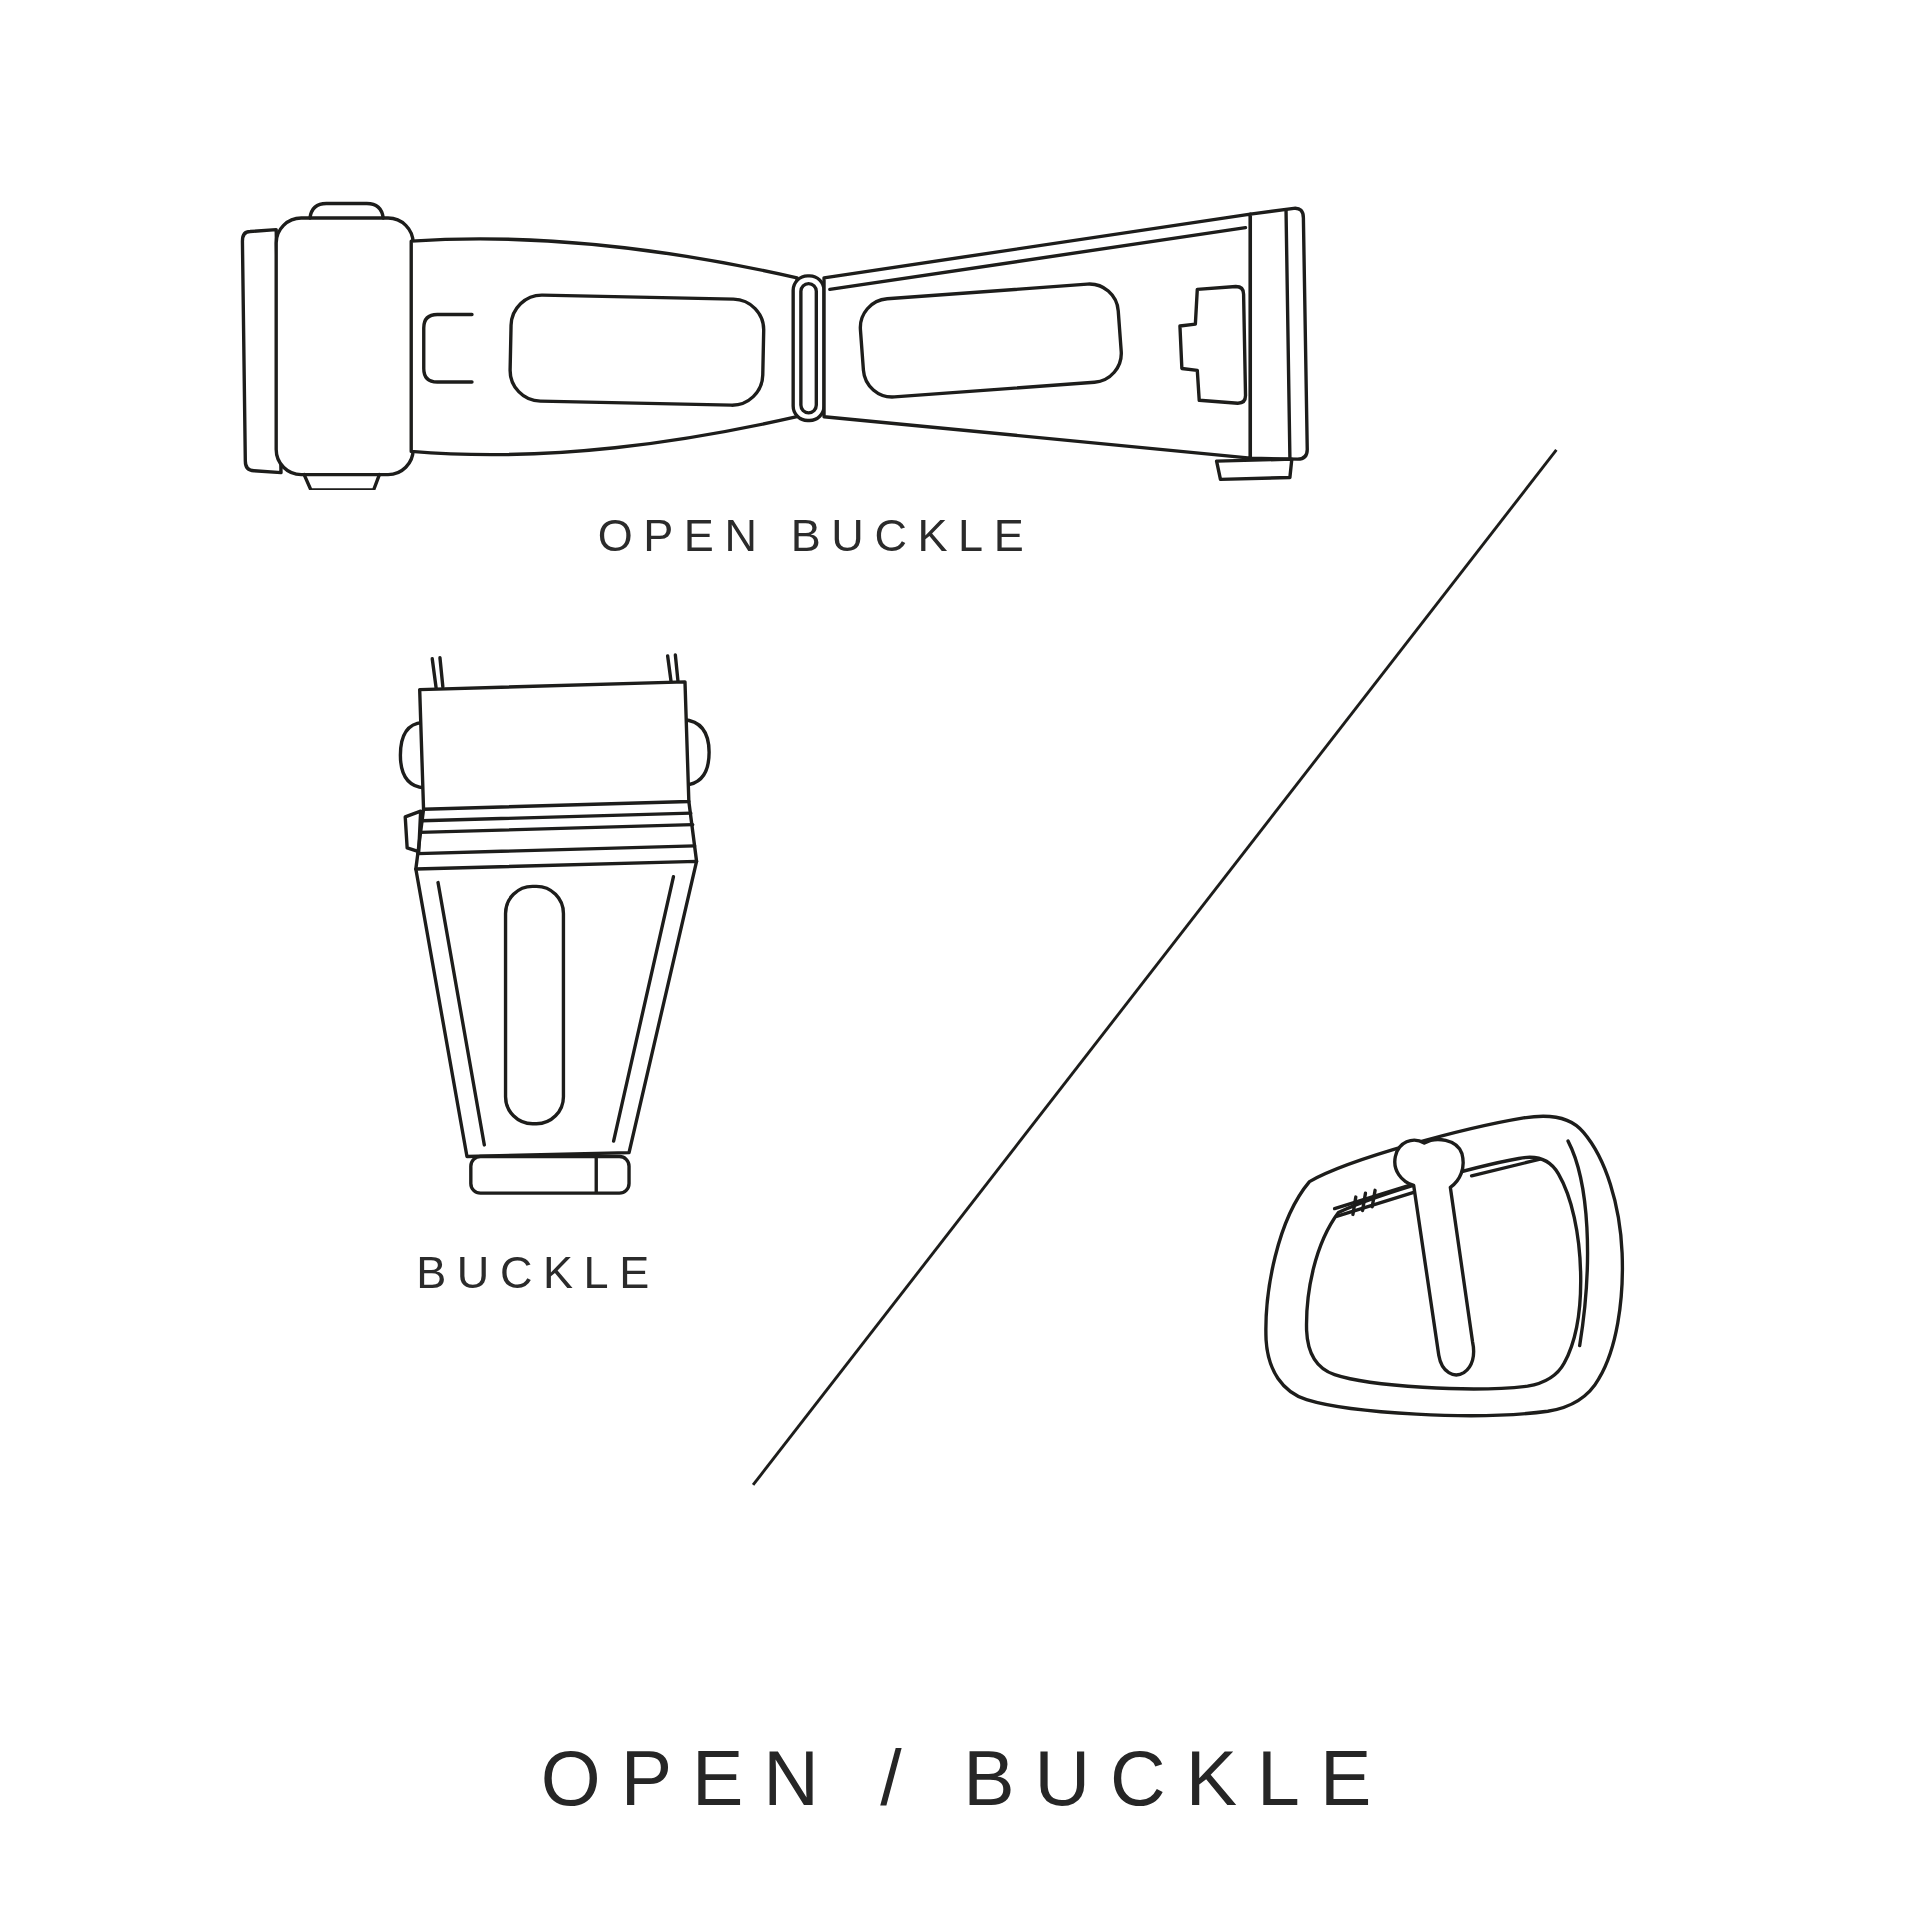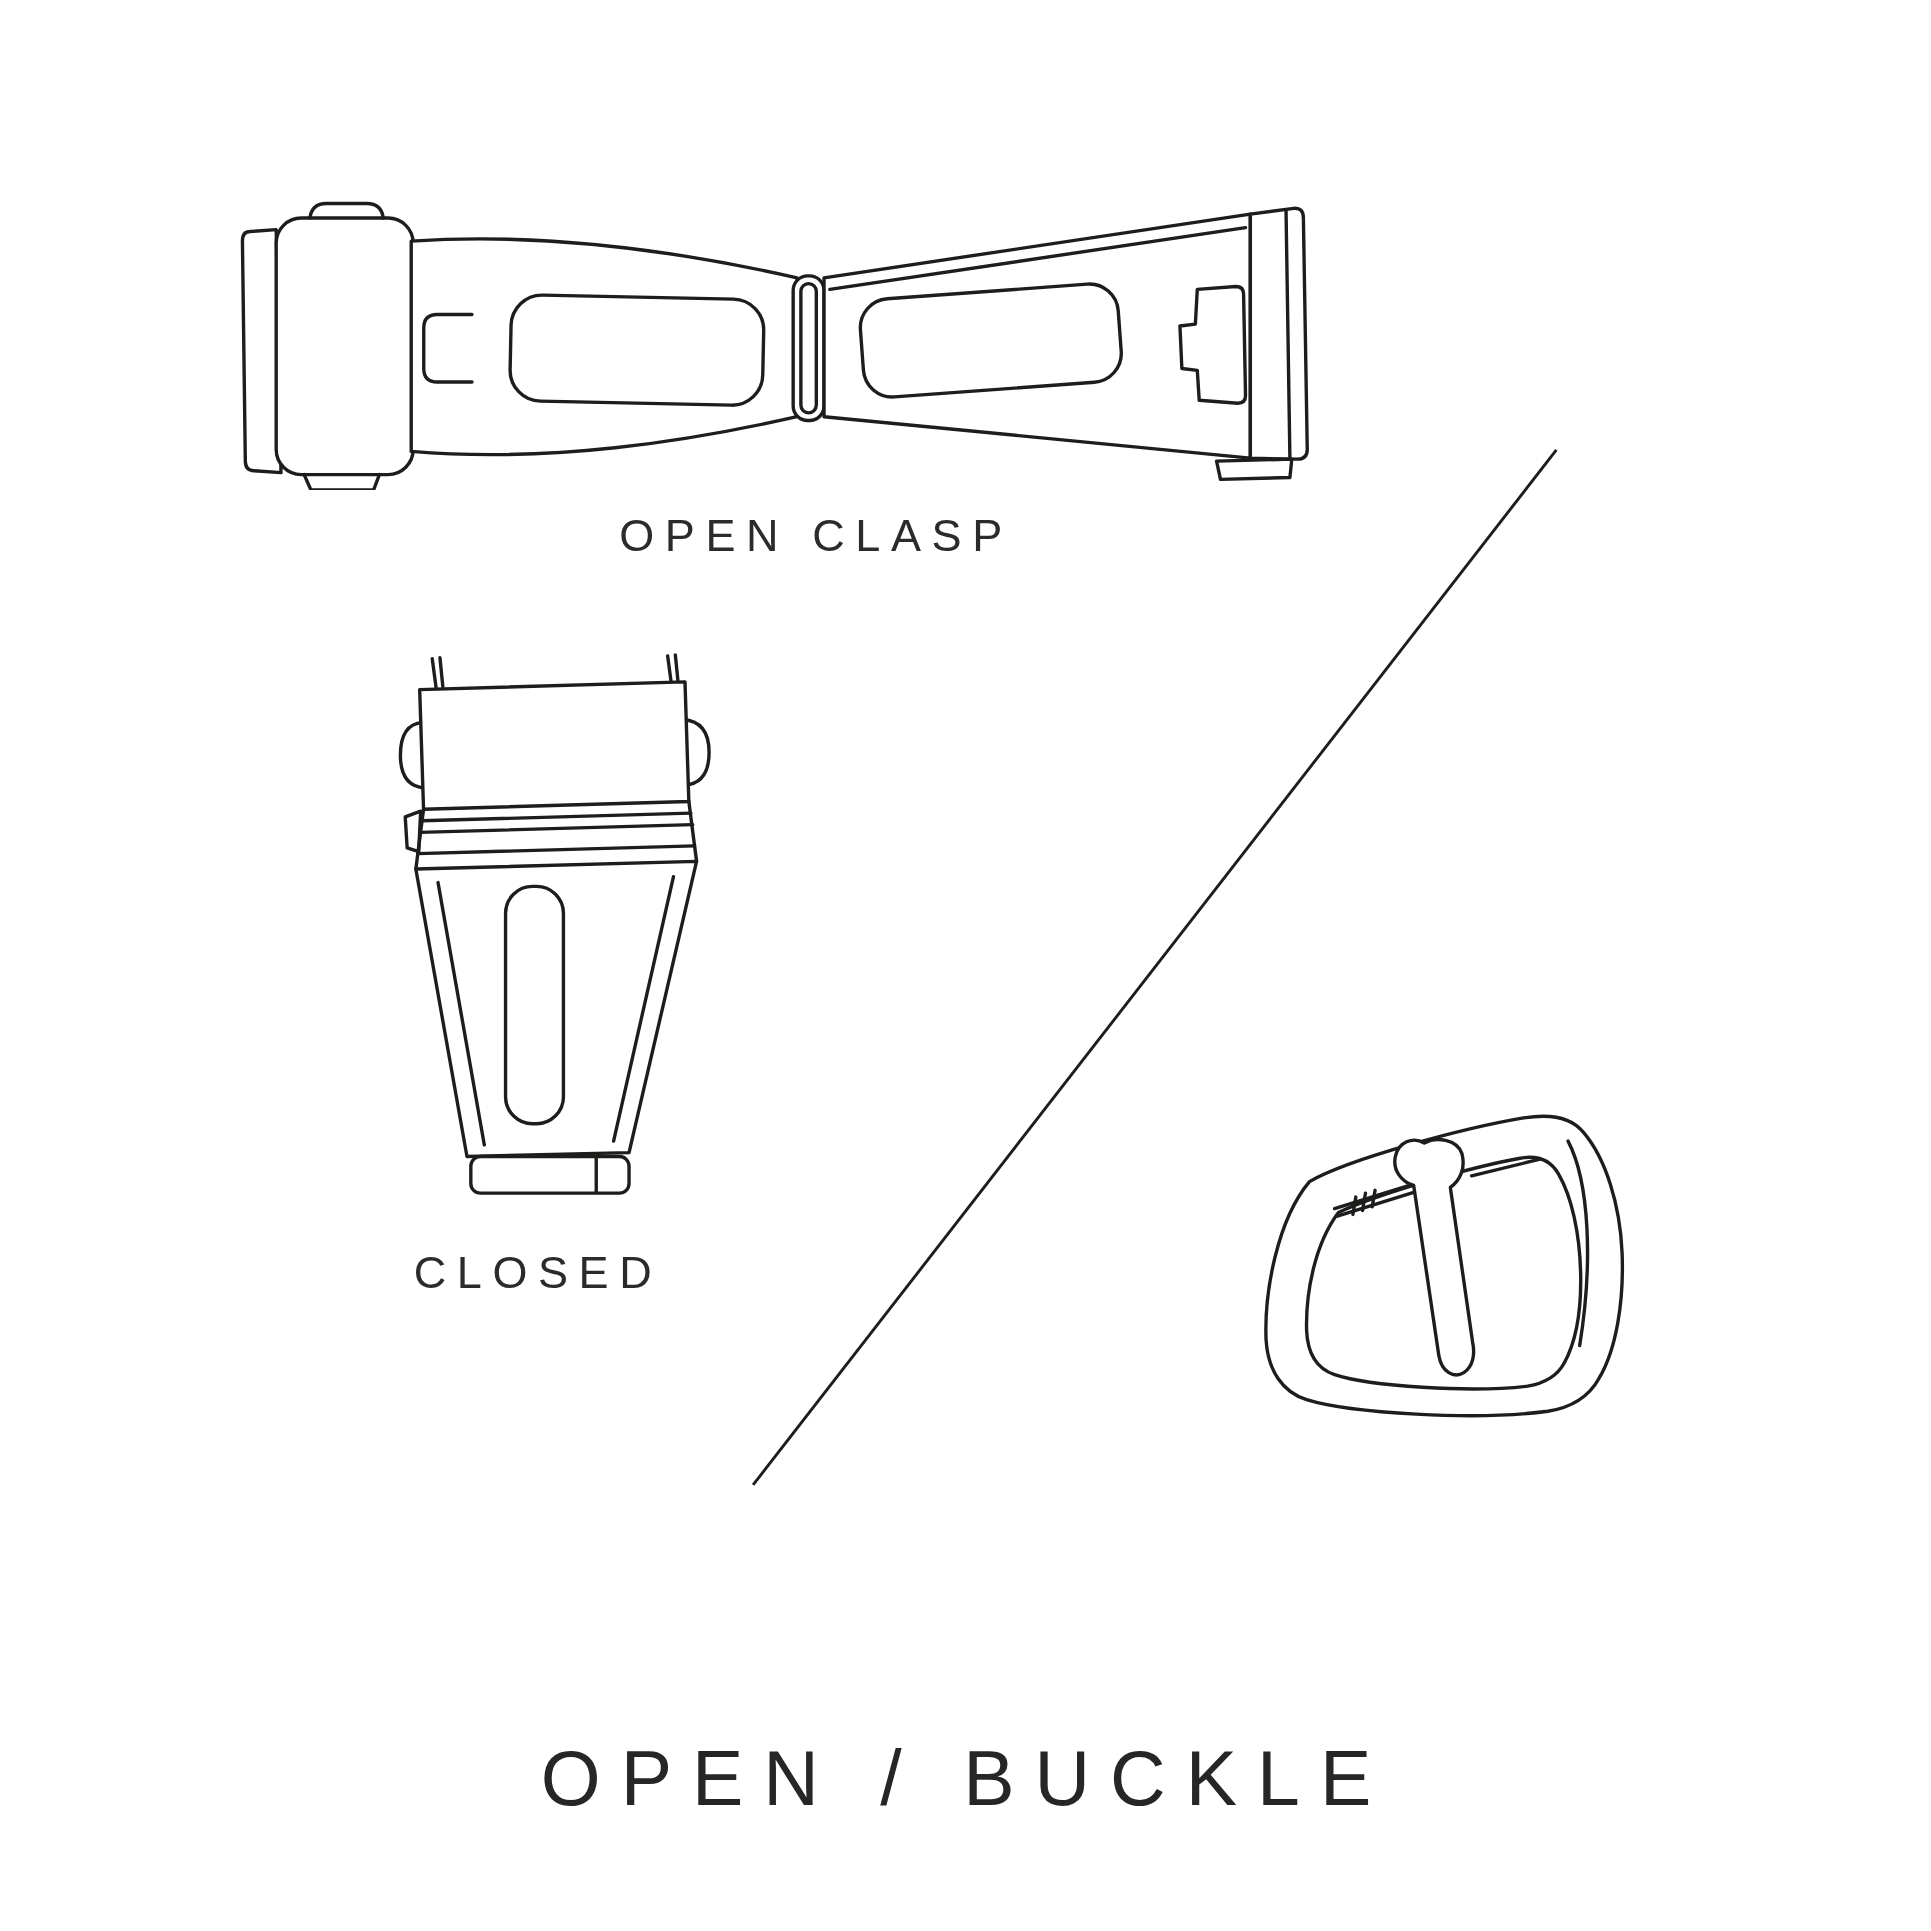--- a/index.html
+++ b/index.html
@@ -92,21 +92,21 @@
 
         <path d="M1000,102 L1040,99 Q1048,99 1048,107 L1050,212 Q1050,220 1042,220 L1002,217 L1000,186 L984,184 L982,140 L998,138 Z"></path>
 
         <path d="M1055,24 L1100,18 Q1110,17 1110,28 L1114,268 Q1114,278 1104,278 L1055,277 Z"></path>
         <path fill="none" d="M1092,20 L1096,276"></path>
 
         <path d="M1020,280 L1098,278 L1096,297 L1024,299 Z"></path>
       </g>
     </svg>
   </figure>
-  <figcaption class="caption" style="left:816px; top:510px;">OPEN CLASP</figcaption>
+  <figcaption class="caption" style="left:816px; top:510px;">OPEN BUCKLE</figcaption>
 
   <figure class="fig" style="left:384px; top:649px;">
     <svg width="328" height="579" viewBox="0 0 340 600">
       <g class="lineart" fill="#ffffff">
 
         <path fill="none" d="M50,10 L54,40 M58,9 L61,39"></path>
         <path fill="none" d="M294,7 L298,37 M302,6 L305,36"></path>
 
         <path fill="none" d="M40,76 Q17,78 17,110 Q17,142 42,144"></path>
         <path fill="none" d="M310,73 Q337,75 337,107 Q337,139 312,141"></path>
@@ -125,21 +125,21 @@
         <path fill="none" d="M56,242 L104,514"></path>
         <path fill="none" d="M300,236 L238,510"></path>
 
         <rect x="126" y="246" width="60" height="246" rx="28"></rect>
 
         <rect x="90" y="526" width="164" height="38" rx="10"></rect>
         <path fill="none" d="M220,528 L220,562"></path>
       </g>
     </svg>
   </figure>
-  <figcaption class="caption" style="left:538px; top:1247px;">CLOSED</figcaption>
+  <figcaption class="caption" style="left:538px; top:1247px;">BUCKLE</figcaption>
 
   <figure class="fig" style="left:1234px; top:1089px;">
     <svg width="425" height="357" viewBox="0 0 440 370">
       <g class="lineart" stroke-width="4" fill="#ffffff">
 
         <path d="M78,96 C120,72 240,40 300,30 C330,25 350,30 362,45 C385,72 400,120 402,170 C404,220 396,270 378,300 C368,318 350,330 325,334 C250,344 120,336 75,322 C50,314 35,292 33,260 C31,210 45,135 78,96 Z"></path>
 
         <path d="M108,128 C150,108 250,80 295,72 C315,68 328,74 336,88 C350,112 358,150 359,190 C360,230 354,262 342,284 C335,297 322,305 304,308 C245,315 140,308 104,296 C86,290 76,275 75,250 C74,210 84,160 108,128 Z"></path>
 
         <path fill="none" d="M346,54 C368,96 372,180 358,266"></path>

